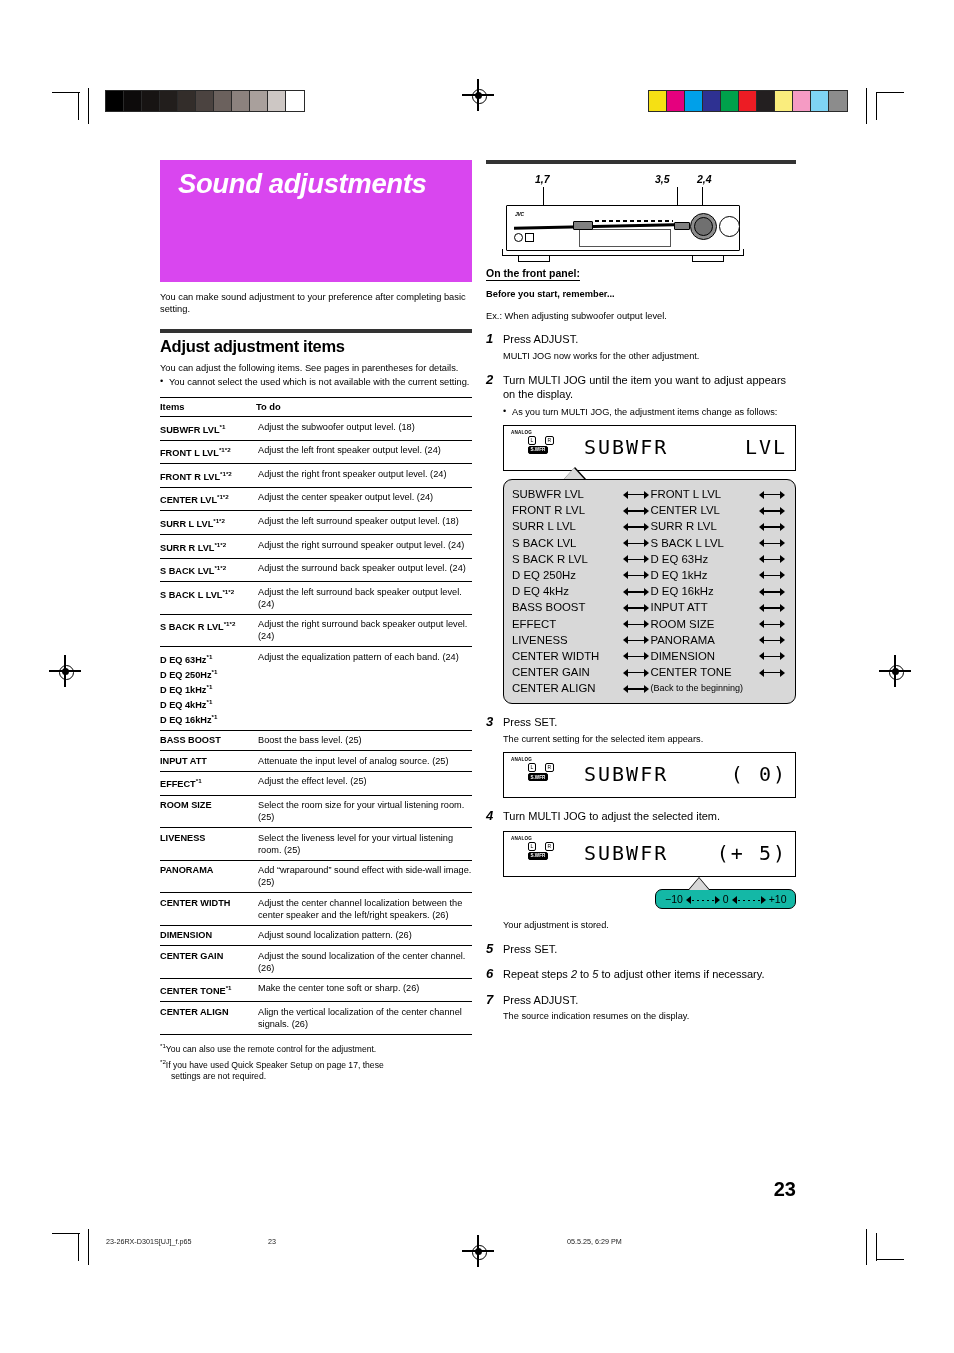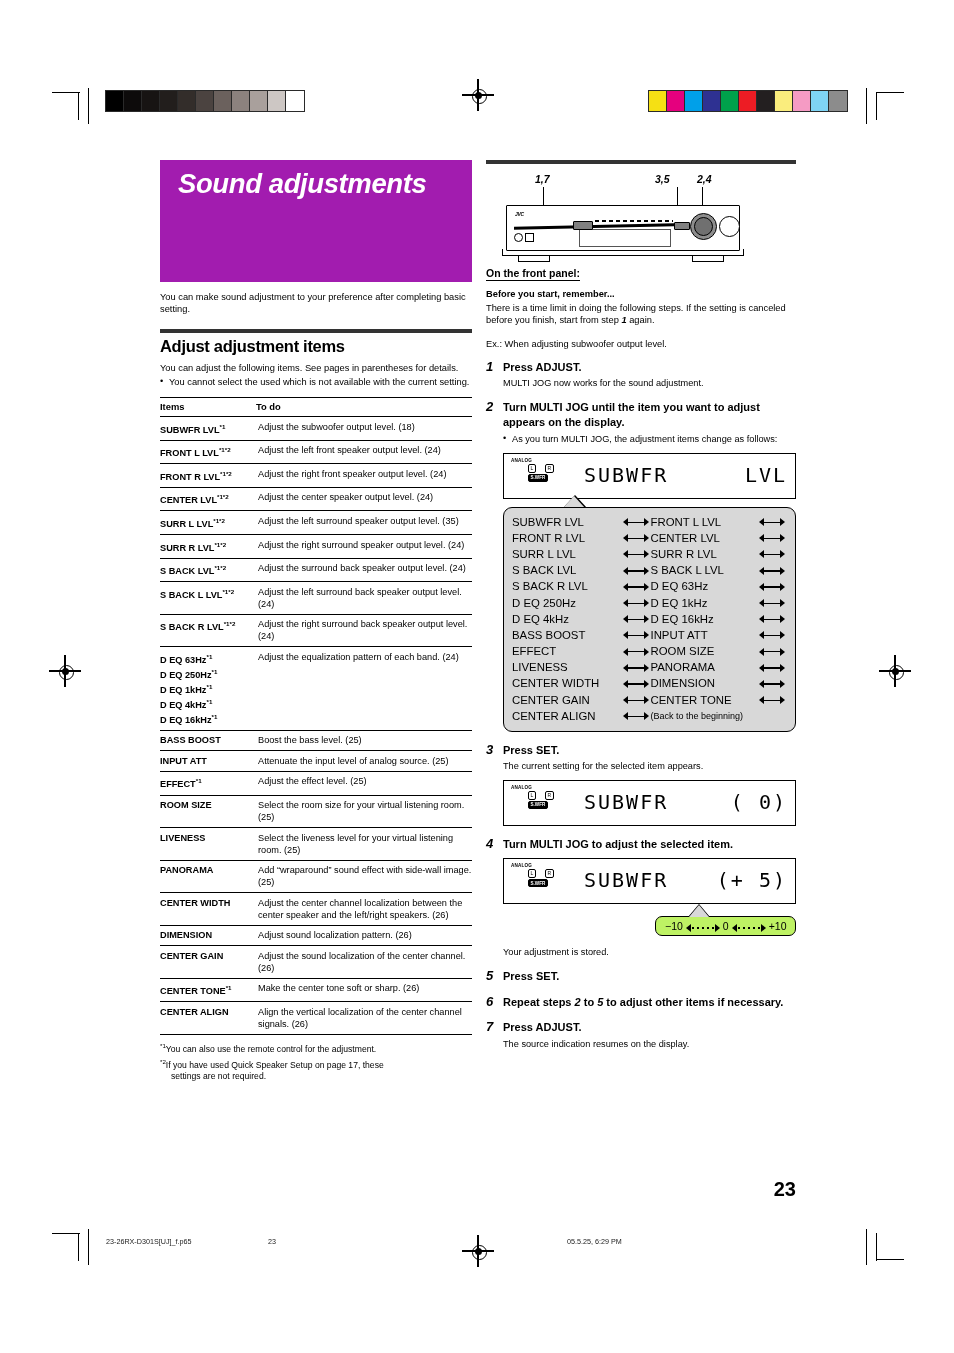--- a/index.html
+++ b/index.html
@@ -15,21 +15,21 @@
   .reg{position:absolute;width:26px;height:26px;}
   .reg .c{position:absolute;left:50%;top:50%;width:13px;height:13px;margin:-6.5px 0 0 -6.5px;border:1.2px solid #000;border-radius:50%;}
   .reg .c2{position:absolute;left:50%;top:50%;width:7px;height:7px;margin:-3.5px 0 0 -3.5px;background:#000;border-radius:50%;}
   .reg .vh{position:absolute;background:#000;}
 
   
   .colL{position:absolute;left:160px;top:160px;width:312px;}
   .colR{position:absolute;left:486px;top:160px;width:310px;}
 
   
-  .banner{background:#a21caf;height:122px;position:relative;}
+  .banner{background:#d946ef;height:122px;position:relative;}
   .banner h1{position:absolute;left:18px;top:8px;margin:0;color:#fff;font-size:27.5px;font-style:italic;font-weight:bold;letter-spacing:-0.4px;font-family:"Liberation Sans",sans-serif;}
 
   .intro{font-size:9.3px;line-height:12.3px;margin-top:9px;}
 
   .rule{height:4px;background:#333;margin-top:13px;}
   h2.sec{font-size:16.5px;font-weight:bold;margin:4px 0 6px 0;letter-spacing:-0.3px;font-family:"Liberation Sans",sans-serif;}
   h2.secR{font-size:16.5px;font-weight:bold;margin:3px 0 0 0;letter-spacing:-0.3px;}
   .para{font-size:9.3px;line-height:12.3px;}
   .bullet{font-size:9.3px;line-height:12.3px;margin-top:2px;padding-left:9px;position:relative;}
   .bullet:before{content:"•";position:absolute;left:0;top:-1px;}
@@ -67,21 +67,21 @@
   .smallicons .ci{width:7px;height:7px;border:1.1px solid #000;border-radius:50%;}
   .smallicons .sq{width:7px;height:7px;border:1.1px solid #000;}
 
   .onpanel{font-size:10.5px;font-weight:bold;border-bottom:1.2px solid #000;display:inline-block;padding-bottom:1px;margin-top:6px;}
   .bsub{font-size:9.3px;font-weight:bold;margin-top:8px;}
   .exline{font-size:9.3px;font-weight:normal;margin-top:12px;}
 
   
   .step{position:relative;padding-left:17px;margin-top:11px;}
   .step .n{position:absolute;left:0;top:-1px;font-size:13px;font-weight:bold;font-style:italic;}
-  .step .t{font-size:11px;font-weight:bold;line-height:14.5px;}
+  .step .t{font-size:11px;font-weight:normal;line-height:14.5px;}
   .step .d{font-size:9.2px;line-height:12.2px;margin-top:3px;font-weight:normal;}
   .step .b{font-size:9.2px;line-height:12.2px;margin-top:4px;padding-left:9px;position:relative;}
   .step .b:before{content:"•";position:absolute;left:0;top:-1px;}
 
   
   .lcd{position:relative;border:1.3px solid #000;height:44px;margin-top:7px;background:#fff;}
   .lcd .analog{position:absolute;left:7px;top:4px;font-size:4.6px;font-weight:bold;letter-spacing:0.2px;}
   .lcd .lr{position:absolute;left:24px;top:10px;display:flex;gap:9px;}
   .lcd .lr span{font-size:5px;border:1px solid #000;border-radius:2px;padding:0 1.6px;line-height:7px;display:inline-block;}
   .lcd .swfr{position:absolute;left:24px;top:20px;font-size:4.6px;border:1px solid #000;border-radius:2px;padding:0.5px 1.5px;background:#000;color:#fff;font-weight:bold;}
@@ -101,21 +101,21 @@
   .flowrow .c3{width:110px;font-size:11.4px;}
   .flowrow .c4{width:30px;text-align:center;}
   .flowrow .back{font-size:9px;}
   .arr{display:inline-block;width:26px;height:9px;position:relative;}
   .arr:before{content:"";position:absolute;left:4px;top:4px;width:18px;height:1.4px;background:#000;}
   .arr:after{content:"";position:absolute;left:0;top:0.5px;width:0;height:0;border-top:4px solid transparent;border-bottom:4px solid transparent;border-right:5px solid #000;}
   .arr i{position:absolute;right:0;top:0.5px;width:0;height:0;border-top:4px solid transparent;border-bottom:4px solid transparent;border-left:5px solid #000;}
 
   
   .rangewrap{position:relative;margin-top:6px;height:30px;}
-  .rangebox{position:absolute;left:152px;top:6px;border:1.3px solid #000;border-radius:7px;background:#bef264;padding:3px 9px;font-size:10.5px;display:flex;gap:3px;}
+  .rangebox{position:absolute;left:152px;top:6px;border:1.3px solid #000;border-radius:7px;background:#14b8a6;padding:3px 9px;font-size:10.5px;display:flex;gap:3px;}
   .rangebox .d{display:inline-block;width:34px;height:9px;position:relative;}
   .rangebox .d:before{content:"";position:absolute;left:6px;top:4px;width:22px;height:1.4px;background:repeating-linear-gradient(to right,#000 0 2.5px,transparent 2.5px 5px);}
   .rangebox .d:after{content:"";position:absolute;left:0;top:0.5px;width:0;height:0;border-top:4px solid transparent;border-bottom:4px solid transparent;border-right:5px solid #000;}
   .rangebox .d i{position:absolute;right:0;top:0.5px;width:0;height:0;border-top:4px solid transparent;border-bottom:4px solid transparent;border-left:5px solid #000;}
   .rp{position:absolute;left:186px;top:-5px;width:0;height:0;border-left:10px solid transparent;border-right:10px solid transparent;border-bottom:12px solid #d8d8d8;z-index:2;}
   .rp-o{position:absolute;left:185px;top:-6px;width:0;height:0;border-left:11px solid transparent;border-right:11px solid transparent;border-bottom:13px solid #000;z-index:1;}
 
   .pagenum{position:absolute;right:158px;top:1178px;font-size:20px;font-weight:bold;}
   .footertxt{position:absolute;font-size:7.2px;color:#1a1a1a;}
 </style>
@@ -240,21 +240,21 @@
           <tr>
             <td class="k">
               <div>CENTER LVL<span class="sup">*1*2</span></div>
             </td>
             <td class="v">Adjust the center speaker output level. (24)</td>
           </tr>
           <tr>
             <td class="k">
               <div>SURR L LVL<span class="sup">*1*2</span></div>
             </td>
-            <td class="v">Adjust the left surround speaker output level. (35)</td>
+            <td class="v">Adjust the left surround speaker output level. (18)</td>
           </tr>
           <tr>
             <td class="k">
               <div>SURR R LVL<span class="sup">*1*2</span></div>
             </td>
             <td class="v">Adjust the right surround speaker output level. (24)</td>
           </tr>
           <tr>
             <td class="k">
               <div>S BACK LVL<span class="sup">*1*2</span></div>
@@ -391,31 +391,28 @@
         </div>
       </div>
       <div class="dev-base"></div>
       <div class="foot" style="left:32px;"></div>
       <div class="foot" style="left:206px;"></div>
     </div>
 
     <div class="onpanel">On the front panel:</div>
 
     <div class="bsub">Before you start, remember...</div>
-    <div class="para" style="margin-top:3px;">
-      <span>There is a time limit in doing the following steps. If the setting is canceled before you finish, start from step </span><b style="font-style:italic;">1</b><span> again.</span>
-    </div>
 
     <div class="exline">Ex.: When adjusting subwoofer output level.</div>
 
     
     <div class="step">
       <div class="n">1</div>
       <div class="t">Press ADJUST.</div>
-      <div class="d">MULTI JOG now works for the sound adjustment.</div>
+      <div class="d">MULTI JOG now works for the other adjustment.</div>
     </div>
 
     
     <div class="step">
       <div class="n">2</div>
       <div class="t">Turn MULTI JOG until the item you want to adjust appears on the display.</div>
       <div class="b">As you turn MULTI JOG, the adjustment items change as follows:</div>
 
       <div class="lcd">
         <div class="analog">ANALOG</div>

